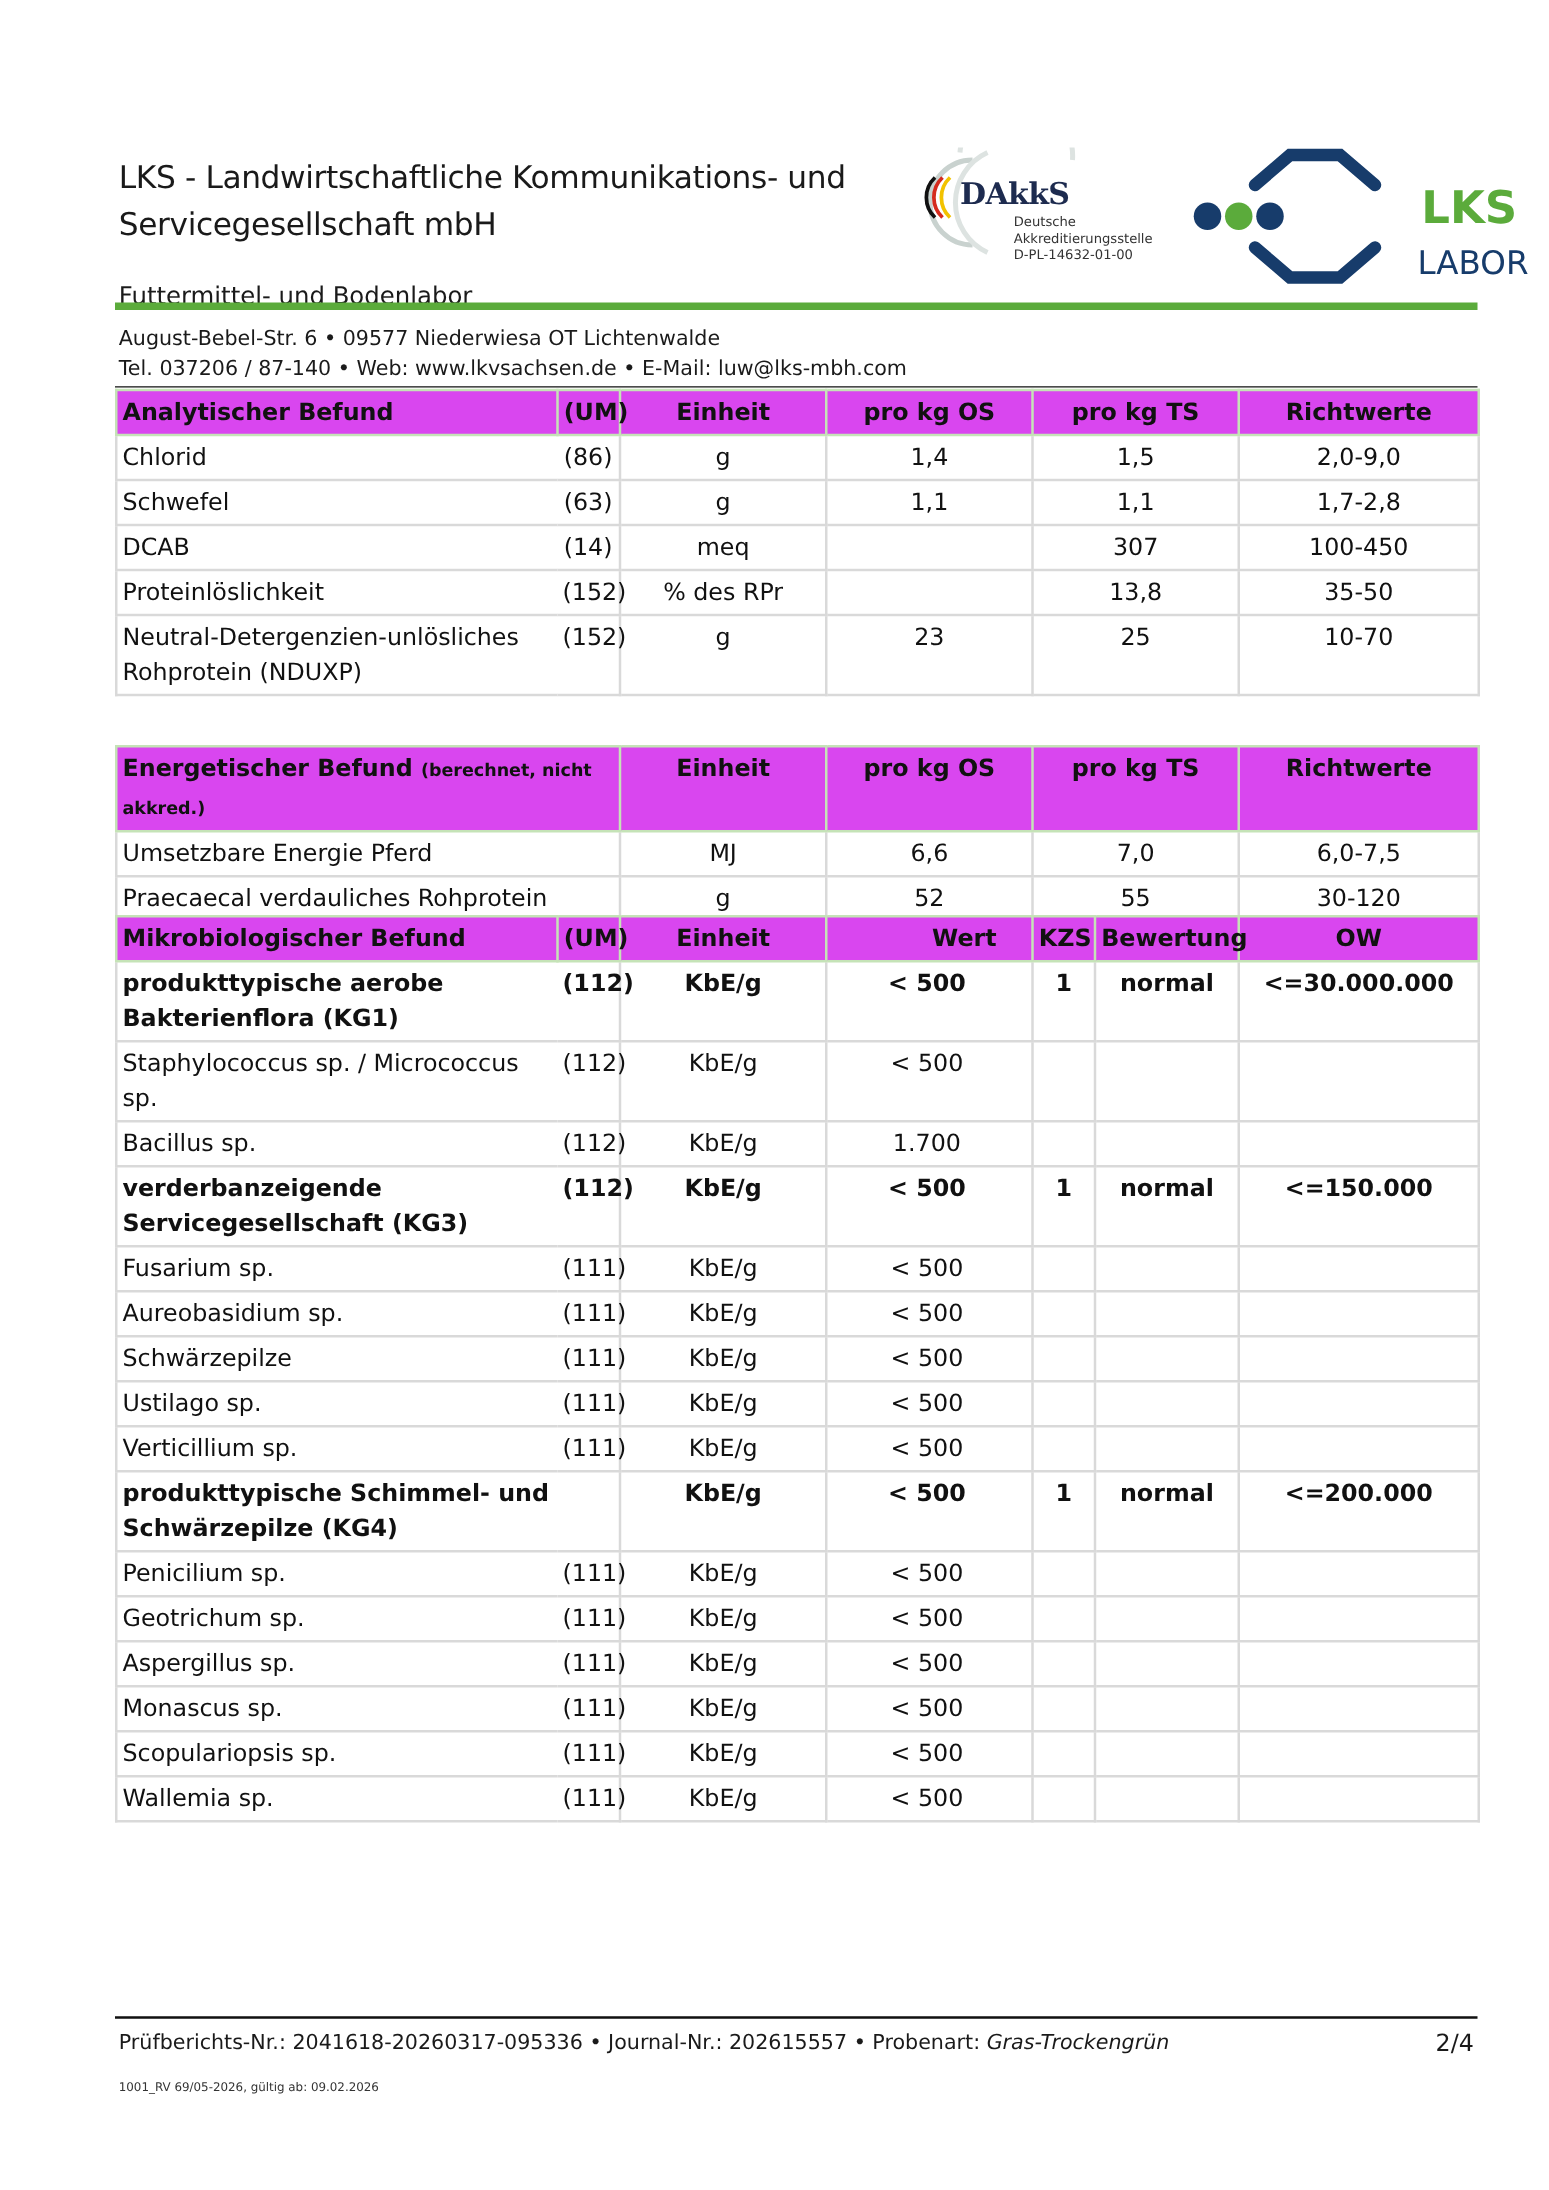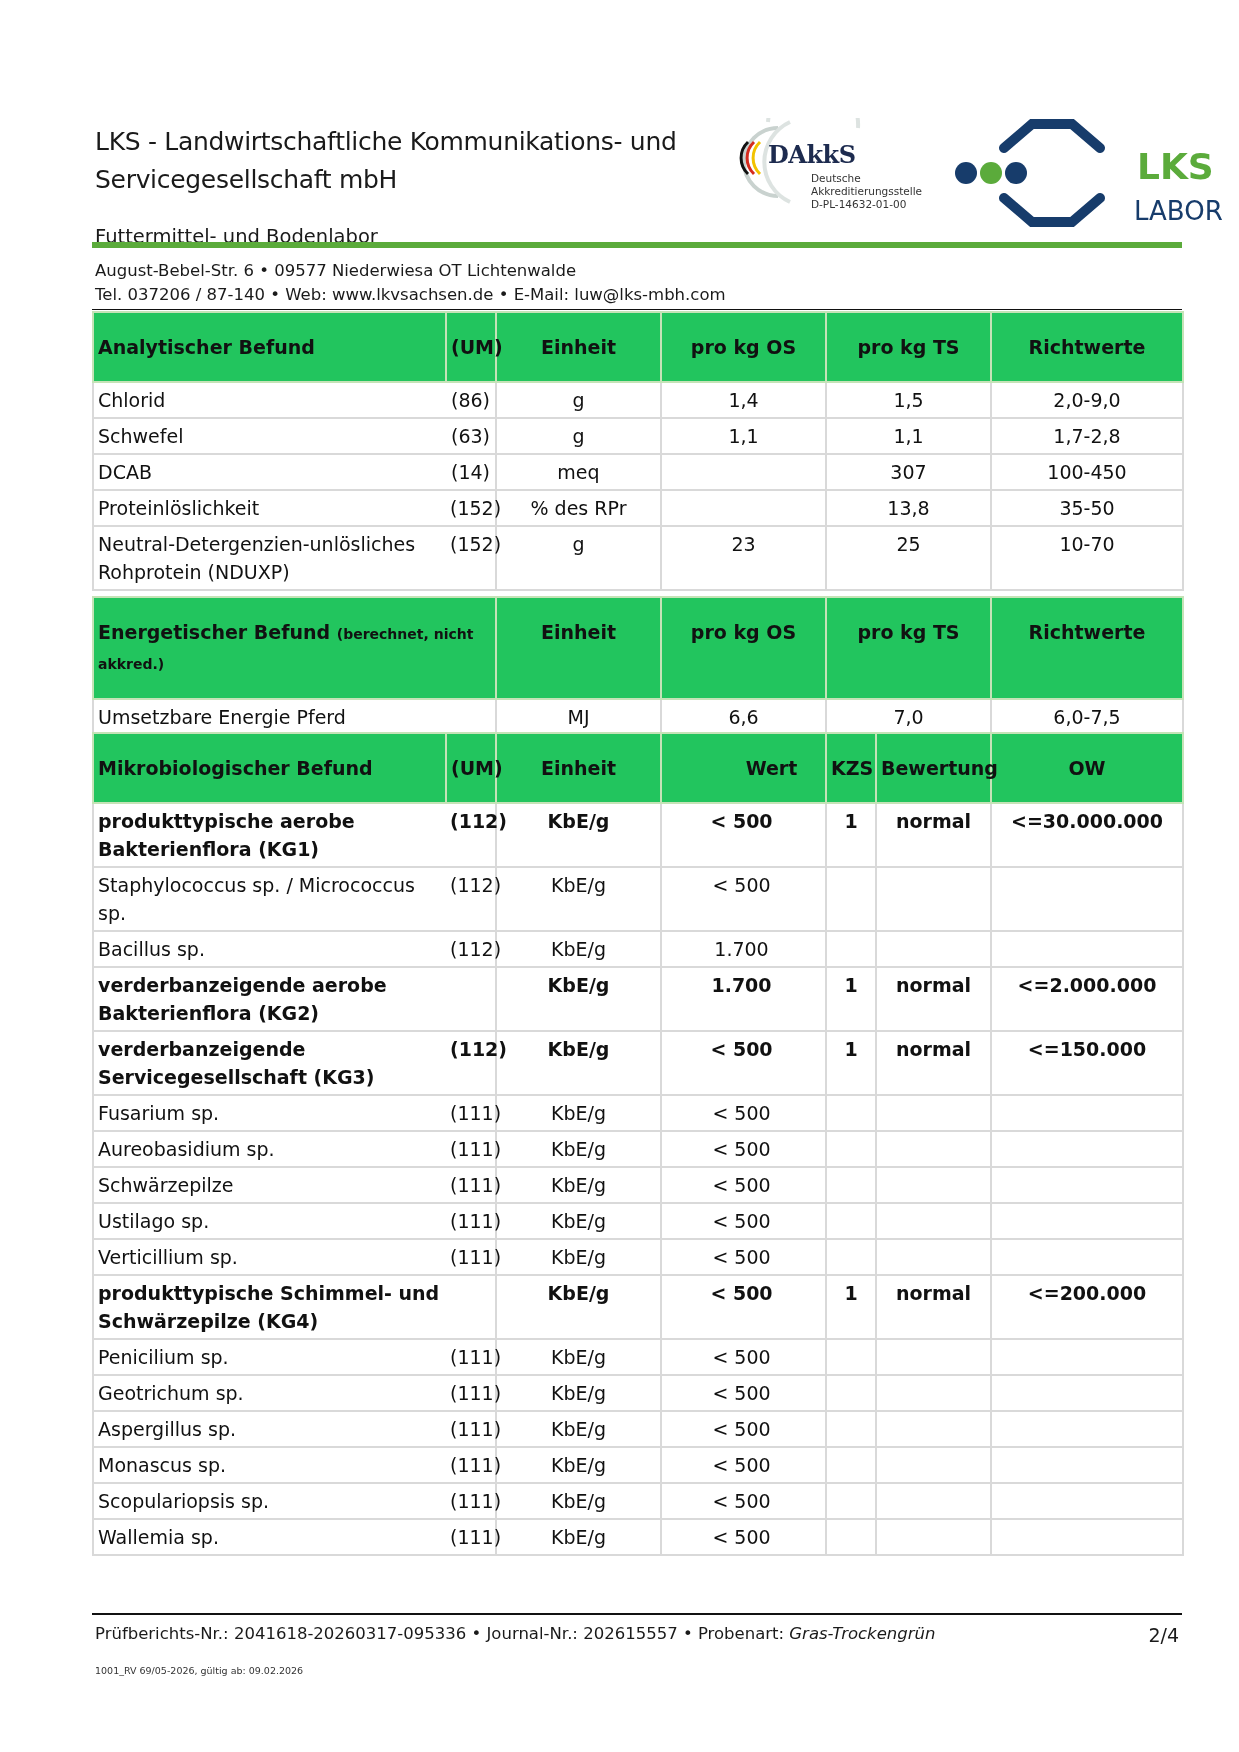--- a/index.html
+++ b/index.html
@@ -14,21 +14,21 @@
   .dakks-small { position: absolute; left: 73px; top: 54px; font-size: 10.5px; line-height: 13px; color: #333; }
   .lks-logo { position: absolute; left: 862px; top: 118px; width: 230px; height: 110px; }
   .lks-word { position: absolute; left: 183px; top: 28px; font-size: 36px; font-weight: bold; color: #5bab3b; letter-spacing: 0; }
   .lks-labor { position: absolute; left: 180px; top: 78px; font-size: 26px; color: #173c6b; }
   .greenbar { position: absolute; left: 0; top: 242px; width: 1090px; height: 6px; background: #5bab3b; }
   .addr { position: absolute; left: 3px; top: 259px; font-size: 16.5px; line-height: 24px; color: #1a1a1a; }
   .blackline { position: absolute; left: 0; top: 309px; width: 1090px; height: 1px; background: #111; }
 
   table { border-collapse: collapse; position: absolute; left: 0; width: 1090px; table-layout: fixed; font-size: 19px; }
   td, th { border: 2px solid #d9d9d9; line-height: 28px; padding: 3px 4px; vertical-align: top; }
-  th { background: #22c55e; border-color: #c5e3b7; font-weight: bold; text-align: center; padding: 20px 4px; }
+  th { background: #d946ef; border-color: #c5e3b7; font-weight: bold; text-align: center; padding: 3px 4px; }
   th.l, td.l { text-align: left; }
   td.c { text-align: center; }
   .nob { border-right: none; }
   .nobl { border-left: none; }
   tr.b td { font-weight: bold; }
   .small-note { font-size: 14px; font-weight: bold; }
 
   .footline { position: absolute; left: 0; top: 1613px; width: 1090px; height: 2px; background: #111; }
   .foot { position: absolute; left: 3px; top: 1624px; font-size: 16.5px; color: #1a1a1a; }
   .foot i { font-style: italic; }
@@ -247,32 +247,20 @@
           </td>
           <td class="c nobl">(112)</td>
           <td class="c">KbE/g</td>
           <td class="c" style="padding-left: 0px; text-align: center;">1.700</td>
           <td class="c"></td>
           <td class="c"></td>
           <td class="c"></td>
         </tr>
         <tr class="b">
           <td class="l nob">
-            <div>verderbanzeigende aerobe</div>
-            <div>Bakterienflora (KG2)</div>
-          </td>
-          <td class="c nobl"></td>
-          <td class="c">KbE/g</td>
-          <td class="c" style="padding-left: 0px; text-align: center;">1.700</td>
-          <td class="c">1</td>
-          <td class="c">normal</td>
-          <td class="c">&lt;=2.000.000</td>
-        </tr>
-        <tr class="b">
-          <td class="l nob">
             <div>verderbanzeigende</div>
             <div>Servicegesellschaft (KG3)</div>
           </td>
           <td class="c nobl">(112)</td>
           <td class="c">KbE/g</td>
           <td class="c" style="padding-left: 0px; text-align: center;">&lt; 500</td>
           <td class="c">1</td>
           <td class="c">normal</td>
           <td class="c">&lt;=150.000</td>
         </tr>

